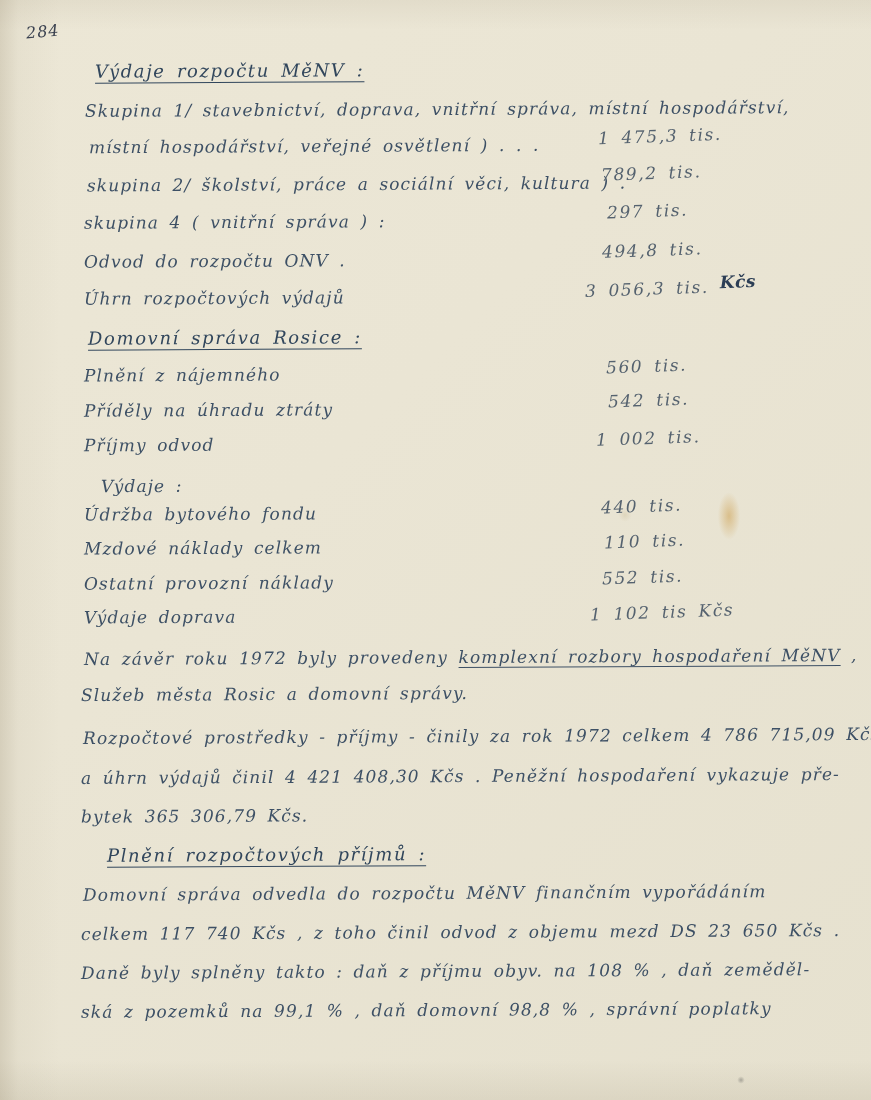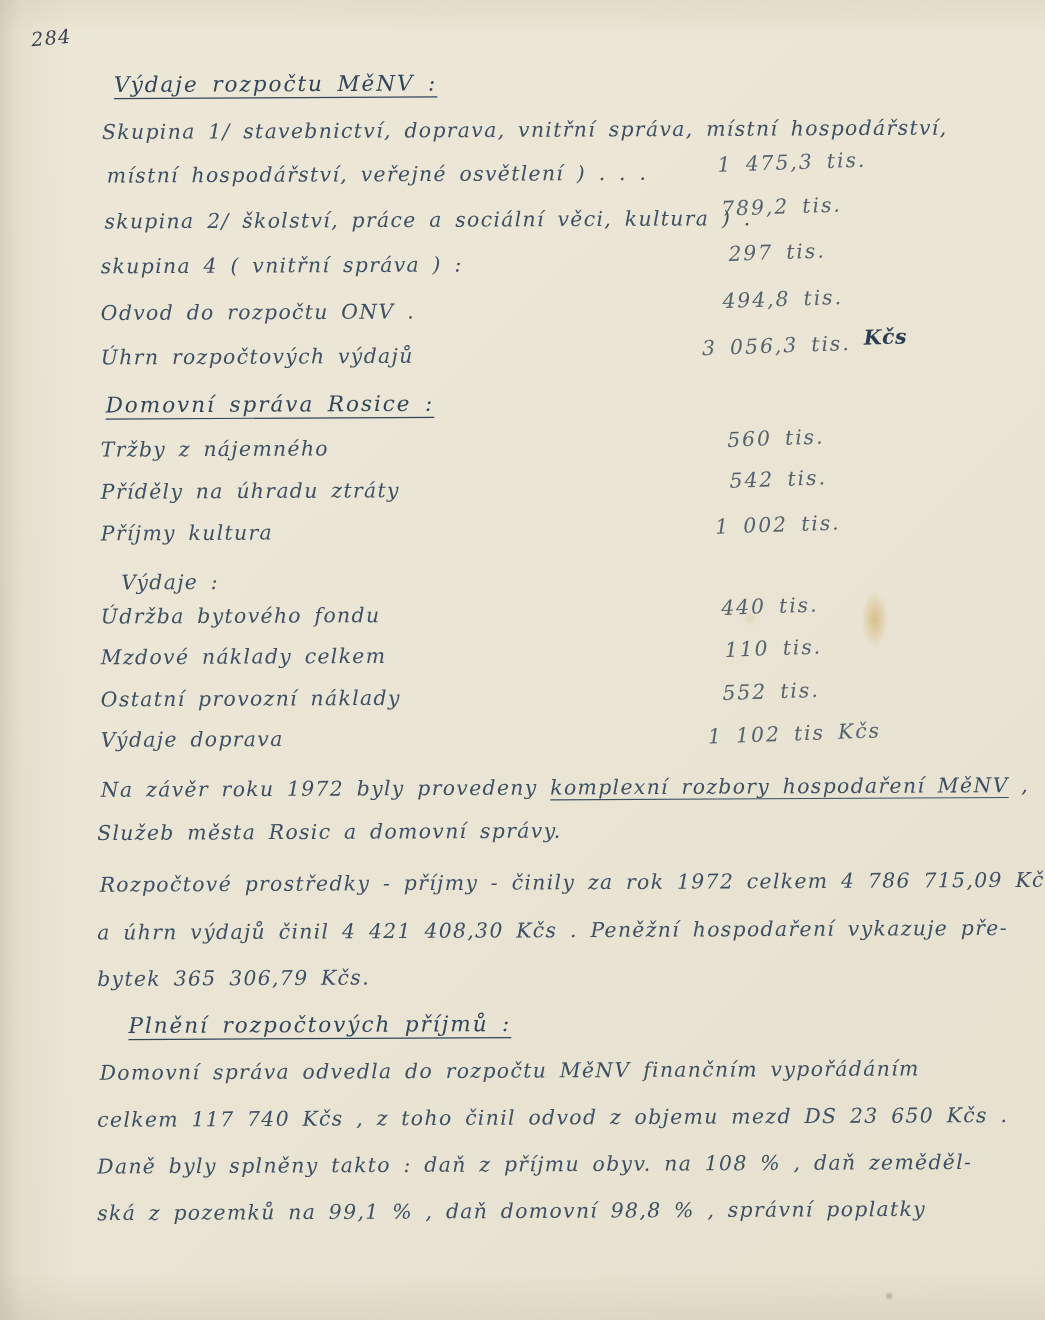--- a/index.html
+++ b/index.html
@@ -72,27 +72,27 @@
 <div class="line val" style="left:602px;top:240px">494,8 tis.</div>
 
 <div class="line" style="left:84px;top:288px">Úhrn rozpočtových výdajů</div>
 <div class="line val" style="left:585px;top:278px">
   <span>3 056,3 tis.</span>
   <span class="kcs">Kčs</span>
 </div>
 
 <div class="line head" style="left:88px;top:327px;font-size:18px">Domovní správa Rosice :</div>
 
-<div class="line" style="left:84px;top:365px">Tržby z nájemného</div>
+<div class="line" style="left:84px;top:365px">Plnění z nájemného</div>
 <div class="line val" style="left:606px;top:356px">560 tis.</div>
 
 <div class="line" style="left:84px;top:400px">Příděly na úhradu ztráty</div>
 <div class="line val" style="left:608px;top:390px">542 tis.</div>
 
-<div class="line" style="left:84px;top:435px">Příjmy kultura</div>
+<div class="line" style="left:84px;top:435px">Příjmy odvod</div>
 <div class="line val" style="left:596px;top:428px">1 002 tis.</div>
 
 <div class="line" style="left:101px;top:476px">Výdaje :</div>
 
 <div class="line" style="left:84px;top:504px">Údržba bytového fondu</div>
 <div class="line val" style="left:601px;top:496px">440 tis.</div>
 
 <div class="line" style="left:84px;top:538px">Mzdové náklady celkem</div>
 <div class="line val" style="left:604px;top:531px">110 tis.</div>
 

